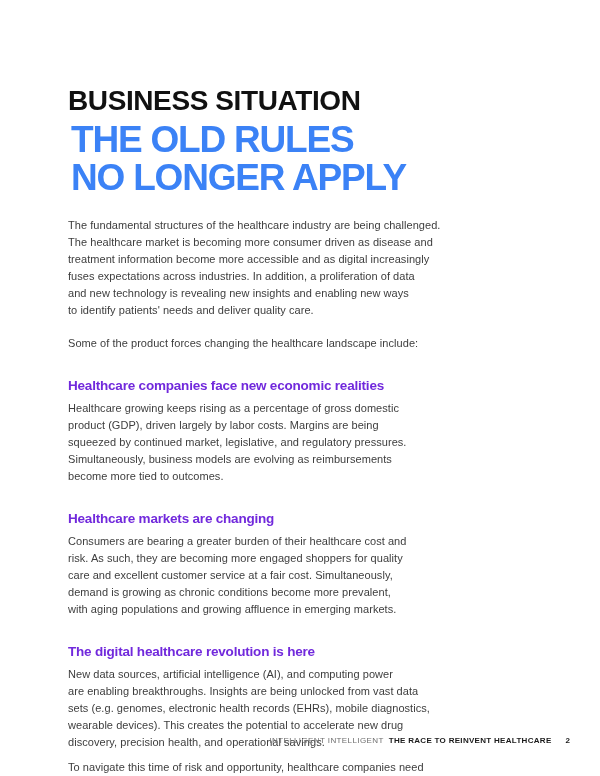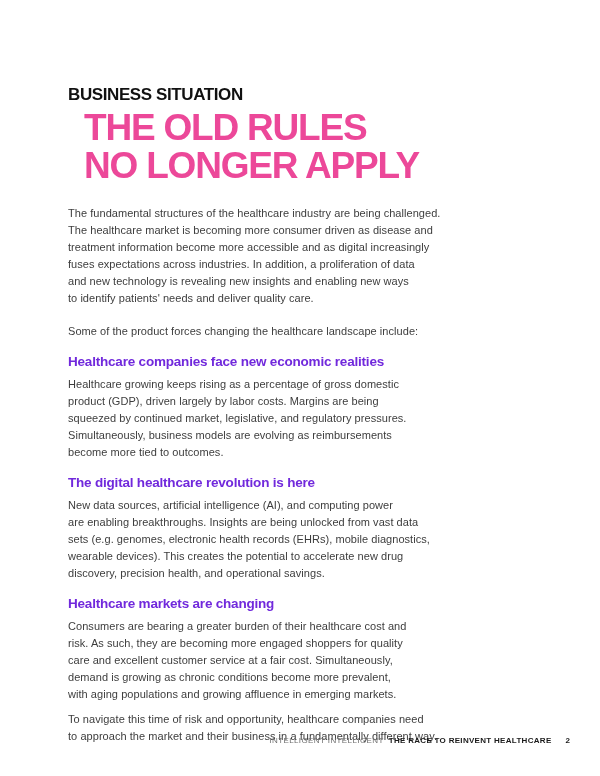--- a/index.html
+++ b/index.html
@@ -15,47 +15,47 @@
     background: #ffffff;
     overflow: hidden;
   }
   .content {
     position: absolute;
     left: 68px;
     top: 86px;
     width: 430px;
   }
   .kicker {
-    font-size: 17px;
+    font-size: 28px;
     font-weight: bold;
     color: #111111;
     letter-spacing: -0.4px;
     line-height: 1.1;
     margin: 0;
   }
   .big-title {
     font-size: 37px;
     font-weight: bold;
-    color: #ec4899;
+    color: #3b82f6;
     letter-spacing: -1.2px;
     line-height: 1.04;
-    margin: 4px 0 0 16px;
+    margin: 4px 0 0 3px;
     white-space: pre-line;
   }
   .body-text {
     font-size: 11px;
     line-height: 17px;
     color: #3D3D3D;
     letter-spacing: 0.05px;
     white-space: pre-line;
     margin: 0;
   }
   .intro { margin-top: 19px; }
   .lead-in { margin-top: 16px; }
-  .section { margin-top: 14px; }
+  .section { margin-top: 26px; }
   .section-heading {
     font-size: 13.5px;
     font-weight: bold;
     color: #7129DC;
     letter-spacing: -0.2px;
     line-height: 1.2;
     margin: 0 0 6px 0;
   }
   .closing { margin-top: 8px; }
   .footer {
@@ -108,35 +108,35 @@
     <div class="section">
       <h3 class="section-heading">Healthcare companies face new economic realities</h3>
       <p class="body-text">Healthcare growing keeps rising as a percentage of gross domestic
 product (GDP), driven largely by labor costs. Margins are being
 squeezed by continued market, legislative, and regulatory pressures.
 Simultaneously, business models are evolving as reimbursements
 become more tied to outcomes.</p>
     </div>
 
     <div class="section">
+      <h3 class="section-heading">Healthcare markets are changing</h3>
+      <p class="body-text">Consumers are bearing a greater burden of their healthcare cost and
+risk. As such, they are becoming more engaged shoppers for quality
+care and excellent customer service at a fair cost. Simultaneously,
+demand is growing as chronic conditions become more prevalent,
+with aging populations and growing affluence in emerging markets.</p>
+    </div>
+
+    <div class="section">
       <h3 class="section-heading">The digital healthcare revolution is here</h3>
       <p class="body-text">New data sources, artificial intelligence (AI), and computing power
 are enabling breakthroughs. Insights are being unlocked from vast data
 sets (e.g. genomes, electronic health records (EHRs), mobile diagnostics,
 wearable devices). This creates the potential to accelerate new drug
 discovery, precision health, and operational savings.</p>
-    </div>
-
-    <div class="section">
-      <h3 class="section-heading">Healthcare markets are changing</h3>
-      <p class="body-text">Consumers are bearing a greater burden of their healthcare cost and
-risk. As such, they are becoming more engaged shoppers for quality
-care and excellent customer service at a fair cost. Simultaneously,
-demand is growing as chronic conditions become more prevalent,
-with aging populations and growing affluence in emerging markets.</p>
     </div>
 
     <p class="body-text closing">To navigate this time of risk and opportunity, healthcare companies need
 to approach the market and their business in a fundamentally different way.</p>
 
   </div>
 
   <div class="footer">
     <span class="footer-series">INTELLIGENT INTELLIGENT</span>
     <span class="footer-title">THE RACE TO REINVENT HEALTHCARE</span>

